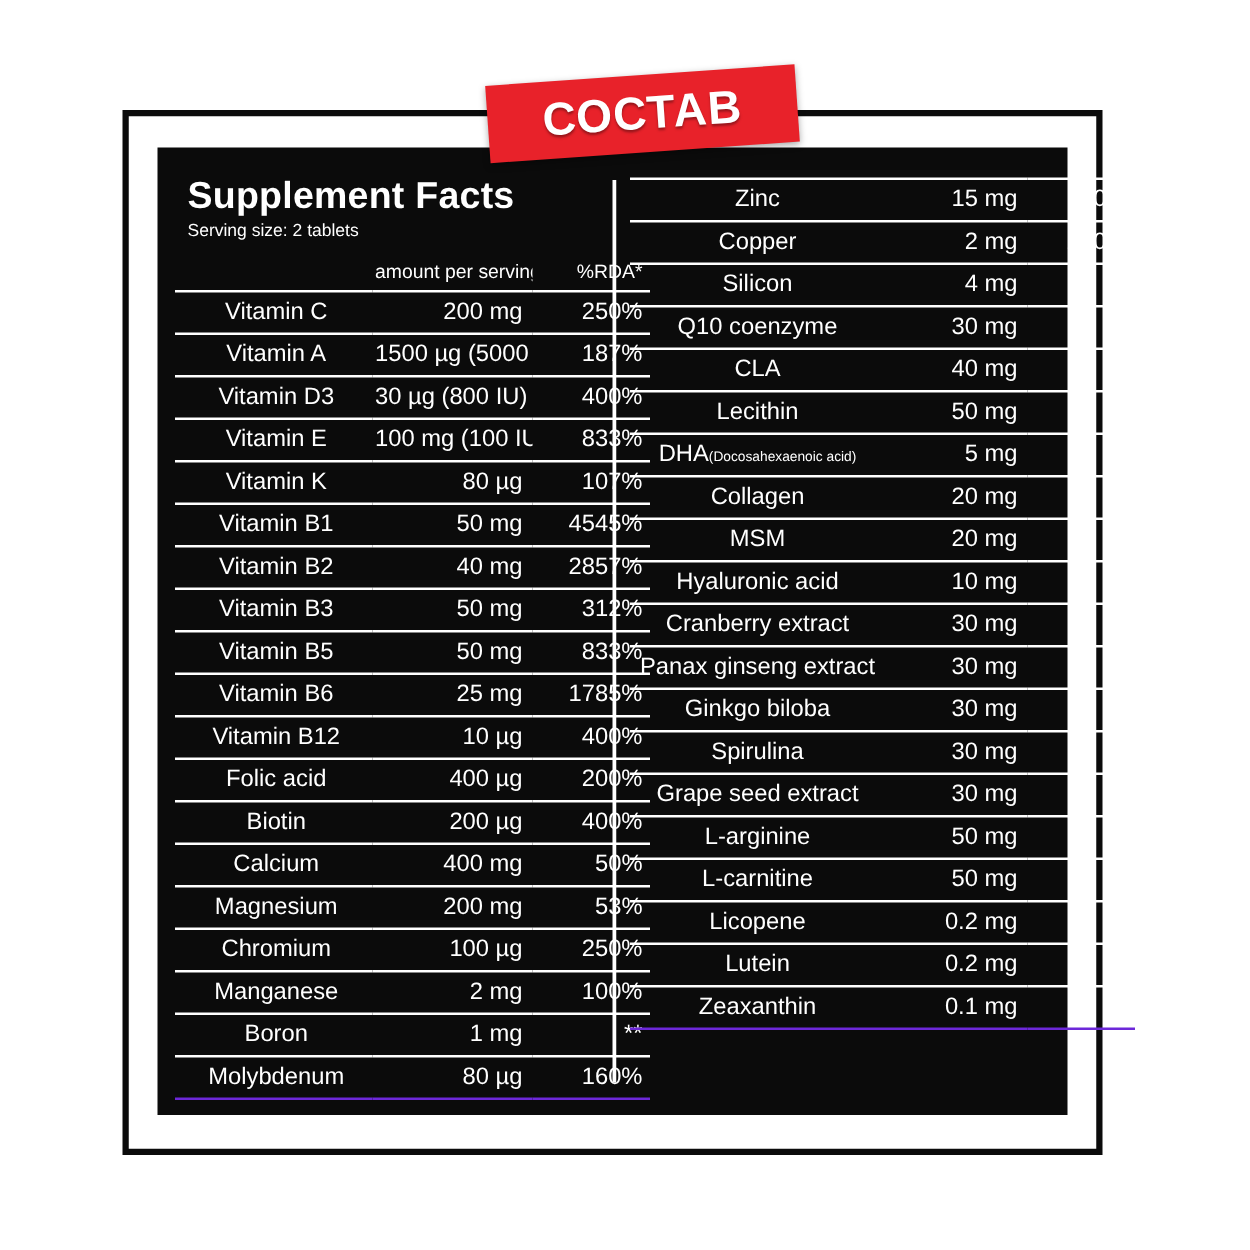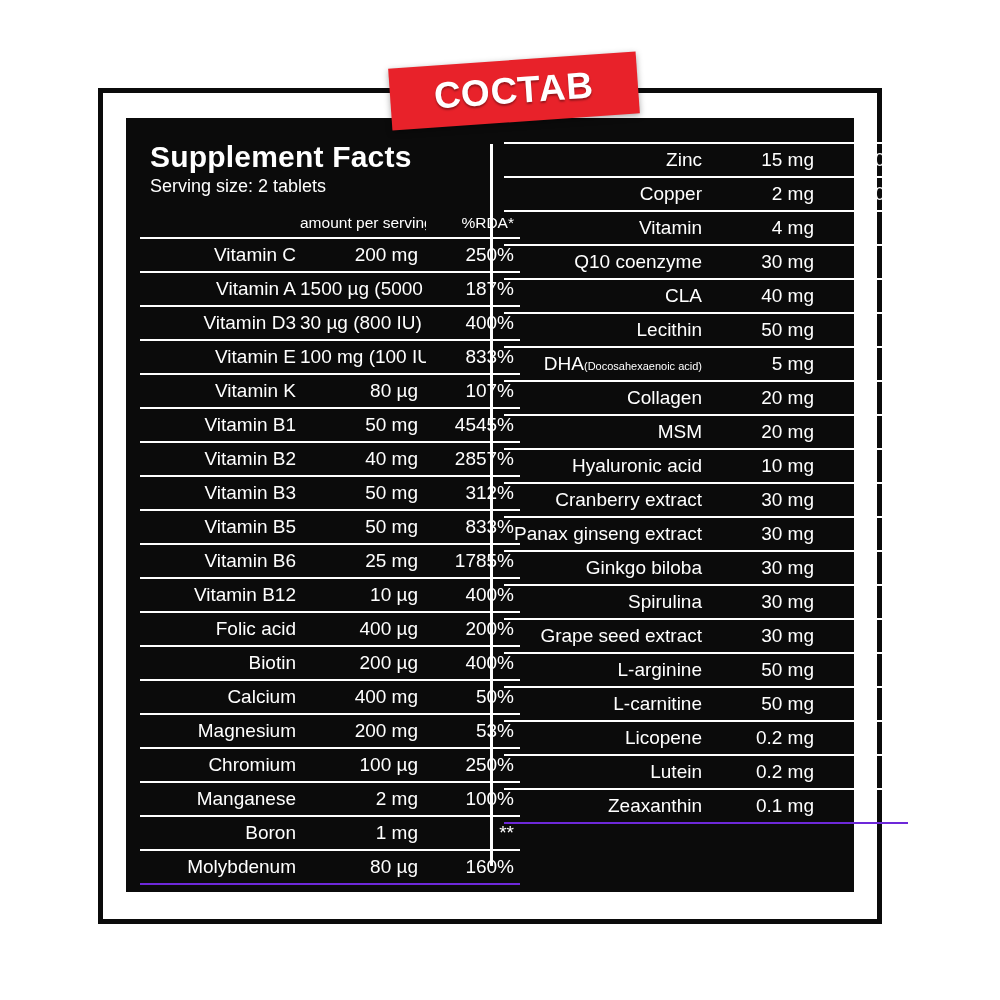--- a/index.html
+++ b/index.html
@@ -108,21 +108,21 @@
 
   .title {
     color: #ffffff;
     font-size: 30px;
     font-weight: bold;
     margin: 6px 0 2px 10px;
     letter-spacing: 0.2px;
   }
   .subtitle {
     color: #ffffff;
-    font-size: 18px;
+    font-size: 14px;
     margin: 0 0 12px 10px;
     font-weight: normal;
   }
 
   table.facts {
     border-collapse: collapse;
     width: 100%;
     table-layout: fixed;
   }
   table.facts td {
@@ -136,21 +136,21 @@
   table.facts tr.header-row td {
     border-top: none;
     border-bottom: 2px solid #ffffff;
     font-size: 15.5px;
     padding-bottom: 5px;
   }
   table.facts tr:last-child td {
     border-bottom: 2px solid #6d28d9;
   }
 
-  .c-name   { text-align: right;  padding-left: 6px !important; }
+  .c-name   { text-align: center;  padding-left: 6px !important; }
   .c-amount { text-align: right; padding-right: 8px !important; }
   .c-rda    { text-align: right; padding-right: 6px !important; }
 
   .hdr-amount { text-align: center; }
   .hdr-rda { text-align: right; padding-right: 6px !important; }
 
   .small-note { font-size: 11px; }
 
   
   .col-right table.facts td.c-name   { width: 192px; }
@@ -290,21 +290,21 @@
                 <td class="c-name">Zinc</td>
                 <td class="c-amount">15 mg</td>
                 <td class="c-rda">150%</td>
               </tr>
               <tr>
                 <td class="c-name">Copper</td>
                 <td class="c-amount">2 mg</td>
                 <td class="c-rda">200%</td>
               </tr>
               <tr>
-                <td class="c-name">Vitamin</td>
+                <td class="c-name">Silicon</td>
                 <td class="c-amount">4 mg</td>
                 <td class="c-rda">**</td>
               </tr>
               <tr>
                 <td class="c-name">Q10 coenzyme</td>
                 <td class="c-amount">30 mg</td>
                 <td class="c-rda">**</td>
               </tr>
               <tr>
                 <td class="c-name">CLA</td>

